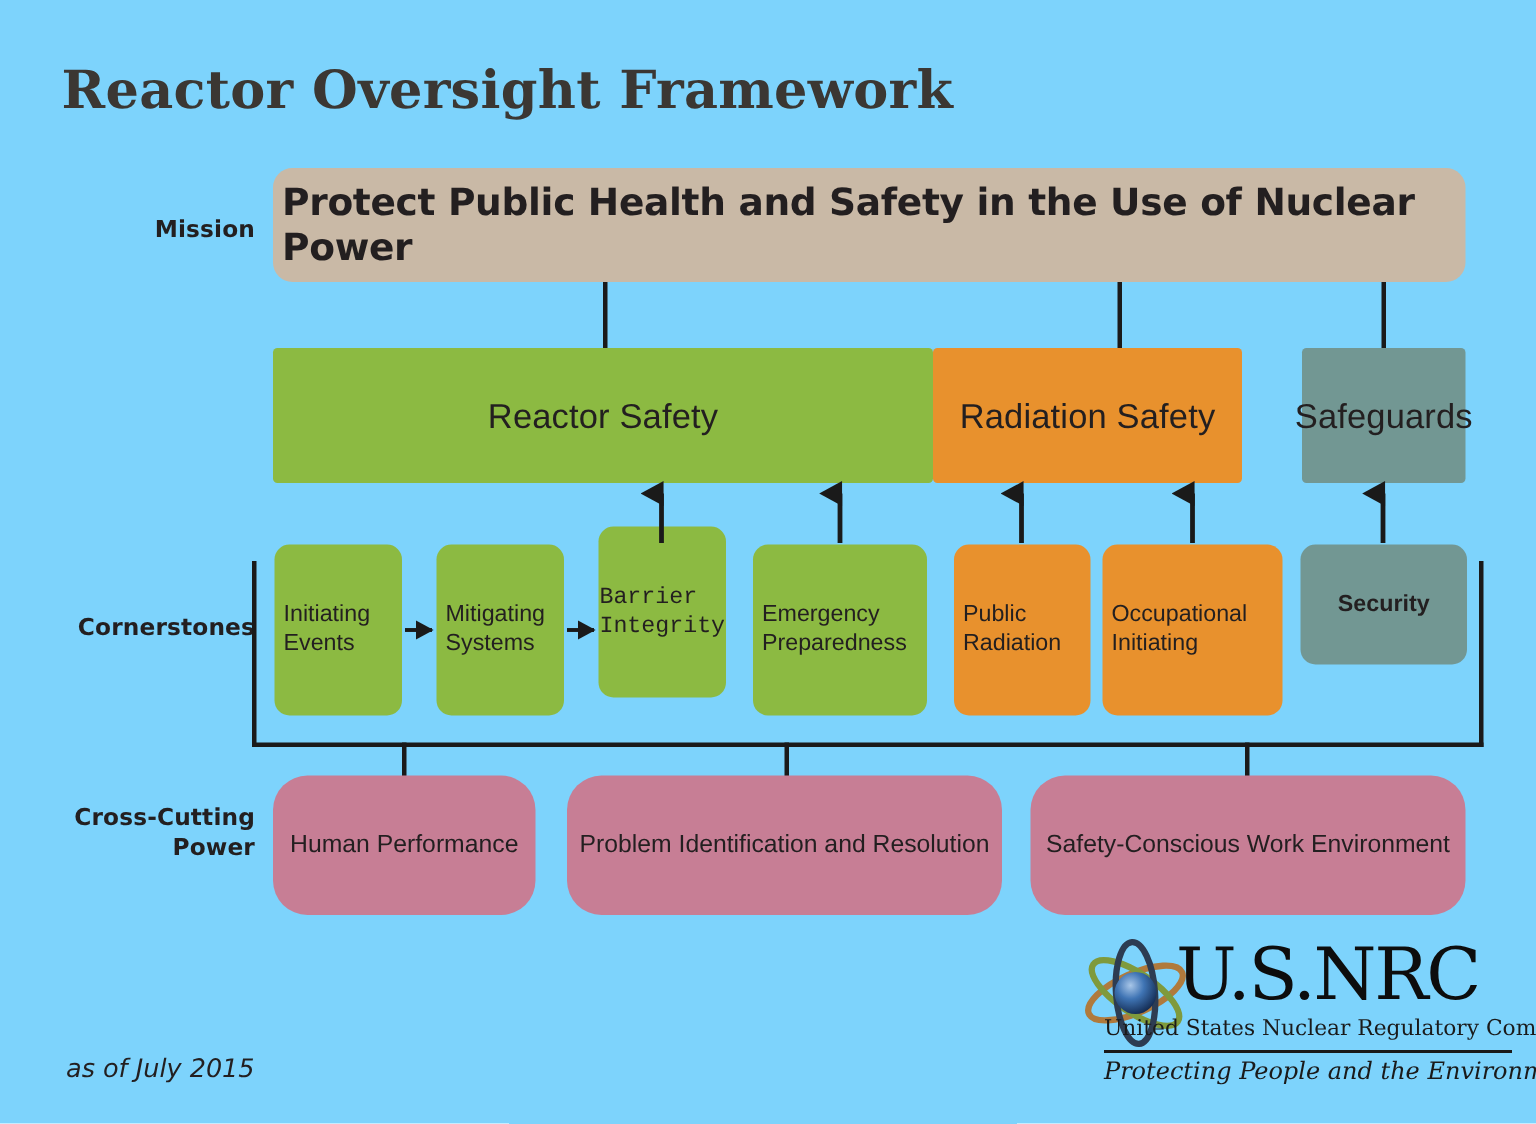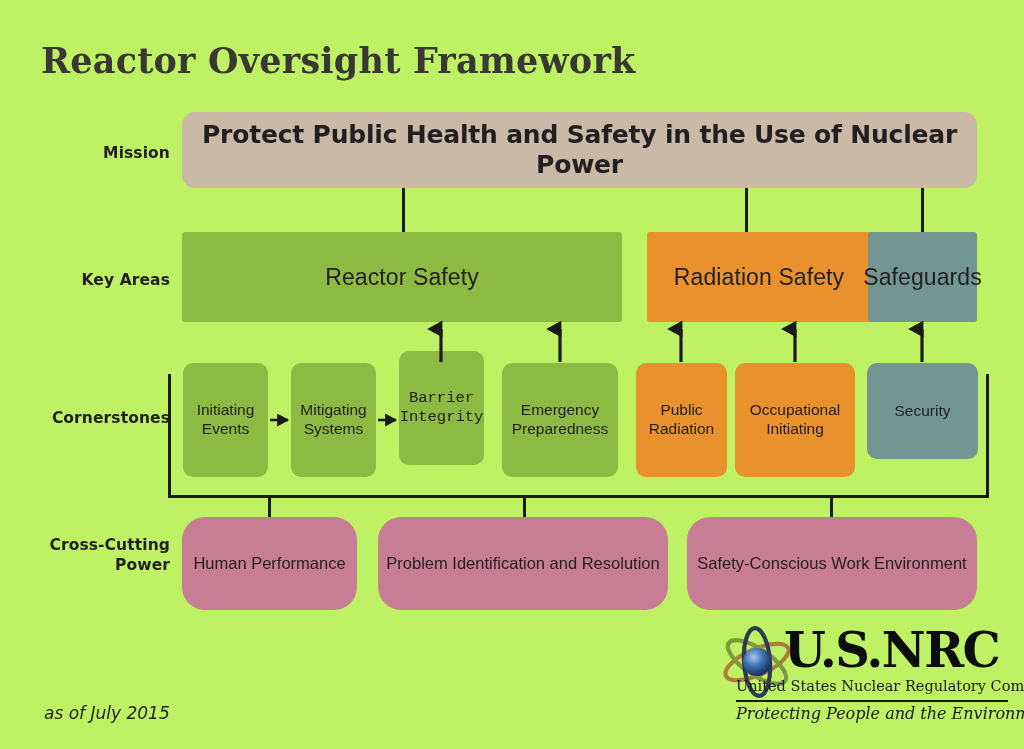--- a/index.html
+++ b/index.html
@@ -9,21 +9,21 @@
     background: #ffffff;
   }
   body {
     font-family: "Liberation Sans", sans-serif;
     color: #231f20;
   }
   #canvas {
     position: relative;
     width: 1024px;
     height: 749px;
-    background: #bef264;
+    background: #7dd3fc;
     overflow: hidden;
   }
 
   
   .page-title {
     position: absolute;
     left: 41px;
     top: 40px;
     font-family: "DejaVu Serif", serif;
     font-weight: bold;
@@ -45,21 +45,20 @@
     letter-spacing: 0.1px;
   }
 
   
   .box {
     position: absolute;
     box-sizing: border-box;
     display: flex;
     align-items: center;
     justify-content: center;
-    text-align: center;
     color: #231f20;
     line-height: 1.22;
     padding: 18px 6px;
   }
   .box-mission {
     background: #c9b9a6;
     border-radius: 13px;
     font-family: "DejaVu Sans", sans-serif;
     font-weight: bold;
     font-size: 25px;
@@ -122,21 +121,21 @@
     left: 716px;
     top: 620px;
     width: 292px;
     height: 110px;
   }
   .logo-wordmark {
     position: absolute;
     left: 68px;
     top: 2px;
     font-family: "DejaVu Serif", serif;
-    font-weight: bold;
+    font-weight: normal;
     font-size: 48px;
     letter-spacing: -1.5px;
     color: #0d0d0d;
     white-space: nowrap;
   }
   .logo-sub {
     position: absolute;
     left: 20px;
     top: 58px;
     width: 272px;
@@ -168,41 +167,40 @@
   }
 </style>
 </head>
 <body>
 
 <div id="canvas">
 
   <div class="page-title">Reactor Oversight Framework</div>
 
   <div class="row-label" style="left:0px; top:143px; width:170px;">Mission</div>
-  <div class="row-label" style="left:0px; top:270px; width:170px;">Key Areas</div>
   <div class="row-label" style="left:0px; top:408px; width:170px;">Cornerstones</div>
   <div class="row-label" style="left:10px; top:535px; width:160px;">Cross-Cutting Power</div>
 
   <div class="box box-mission" style="left:182px; top:112px; width:795px; height:76px;">Protect Public Health and Safety in the Use of Nuclear Power</div>
 
   <div class="vline" style="left:402px; top:188px; height:44px;"></div>
   <div class="vline" style="left:745px; top:188px; height:44px;"></div>
   <div class="vline" style="left:921px; top:188px; height:44px;"></div>
 
   <div class="box box-key green" style="left:182px; top:232px; width:440px; height:90px;">Reactor Safety</div>
-  <div class="box box-key orange" style="left:647px; top:232px; width:224px; height:90px;">Radiation Safety</div>
+  <div class="box box-key orange" style="left:622px; top:232px; width:206px; height:90px;">Radiation Safety</div>
   <div class="box box-key teal" style="left:868px; top:232px; width:109px; height:90px;">Safeguards</div>
 
   <div class="box box-corner green" style="left:183px; top:363px; width:85px;  height:114px;">Initiating Events</div>
   <div class="box box-corner green" style="left:291px; top:363px; width:85px;  height:114px;">Mitigating Systems</div>
   <div class="box box-corner green" style="left:399px; top:351px; width:85px;  height:114px;font-family:Liberation Mono, monospace;">Barrier Integrity</div>
   <div class="box box-corner green" style="left:502px; top:363px; width:116px; height:114px;">Emergency Preparedness</div>
   <div class="box box-corner orange" style="left:636px; top:363px; width:91px;  height:114px;">Public Radiation</div>
   <div class="box box-corner orange" style="left:735px; top:363px; width:120px; height:114px;">Occupational Initiating</div>
-  <div class="box box-corner teal" style="left:867px; top:363px; width:111px; height:96px;">Security</div>
+  <div class="box box-corner teal" style="left:867px; top:363px; width:111px; height:80px;font-weight:bold;">Security</div>
 
   <div class="vline" style="left:168px; top:374px; height:124px;"></div>
   <div class="vline" style="left:986px; top:374px; height:124px;"></div>
   <div class="hline" style="left:168px; top:495px; width:821px;"></div>
 
   <div class="vline" style="left:268px; top:495px; height:28px;"></div>
   <div class="vline" style="left:523px; top:495px; height:28px;"></div>
   <div class="vline" style="left:830px; top:495px; height:28px;"></div>
 
   <div class="box box-cross" style="left:182px; top:517px; width:175px; height:93px;">Human Performance</div>

